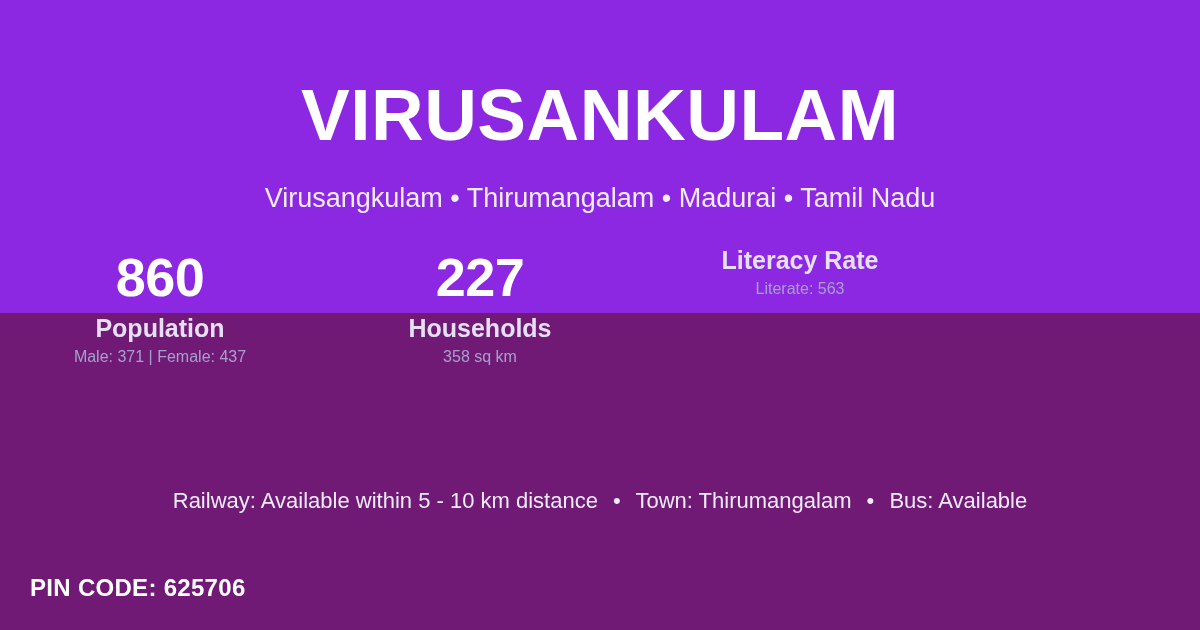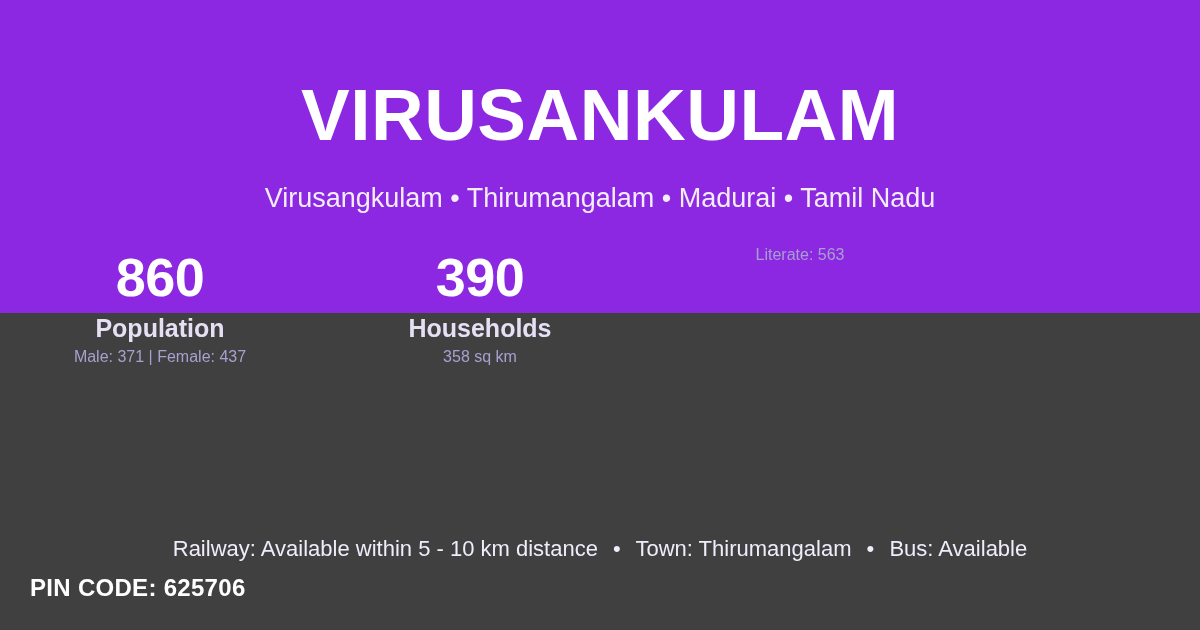--- a/index.html
+++ b/index.html
@@ -14,21 +14,21 @@
   body {
     font-family: "Liberation Sans", sans-serif;
     background: #1c0cb3;
     -webkit-font-smoothing: antialiased;
   }
 
   .card {
     position: relative;
     width: 1200px;
     height: 630px;
-    background: #404040;
+    background: #701a75;
     overflow: hidden;
   }
 
   
   .banner {
     position: absolute;
     top: 0;
     left: 0;
     width: 1200px;
     height: 313px;
@@ -106,21 +106,20 @@
     position: absolute;
     top: 486px;
     left: 0;
     width: 1200px;
     text-align: center;
     color: #f0ecfb;
     font-size: 22px;
     font-weight: 400;
     line-height: 30px;
     white-space: nowrap;
-    margin-top: 48px;
   }
 
   .amenities .sep {
     display: inline-block;
     padding: 0 9px;
     color: #f0ecfb;
   }
 
   
   .footer {
@@ -164,26 +163,27 @@
 
   <div class="stats">
 
     <div class="stat">
       <div class="stat-value">860</div>
       <div class="stat-label">Population</div>
       <div class="stat-sub">Male: 371 | Female: 437</div>
     </div>
 
     <div class="stat">
-      <div class="stat-value">390</div>
+      <div class="stat-value">227</div>
       <div class="stat-label">Households</div>
       <div class="stat-sub">358 sq km</div>
     </div>
 
     <div class="stat">
+      <div class="stat-label">Literacy Rate</div>
       <div class="stat-sub">Literate: 563</div>
     </div>
 
   </div>
 
   <div class="amenities">
     <span>Railway: Available within 5 - 10 km distance</span>
     <span class="sep">•</span>
     <span>Town: Thirumangalam</span>
     <span class="sep">•</span>

